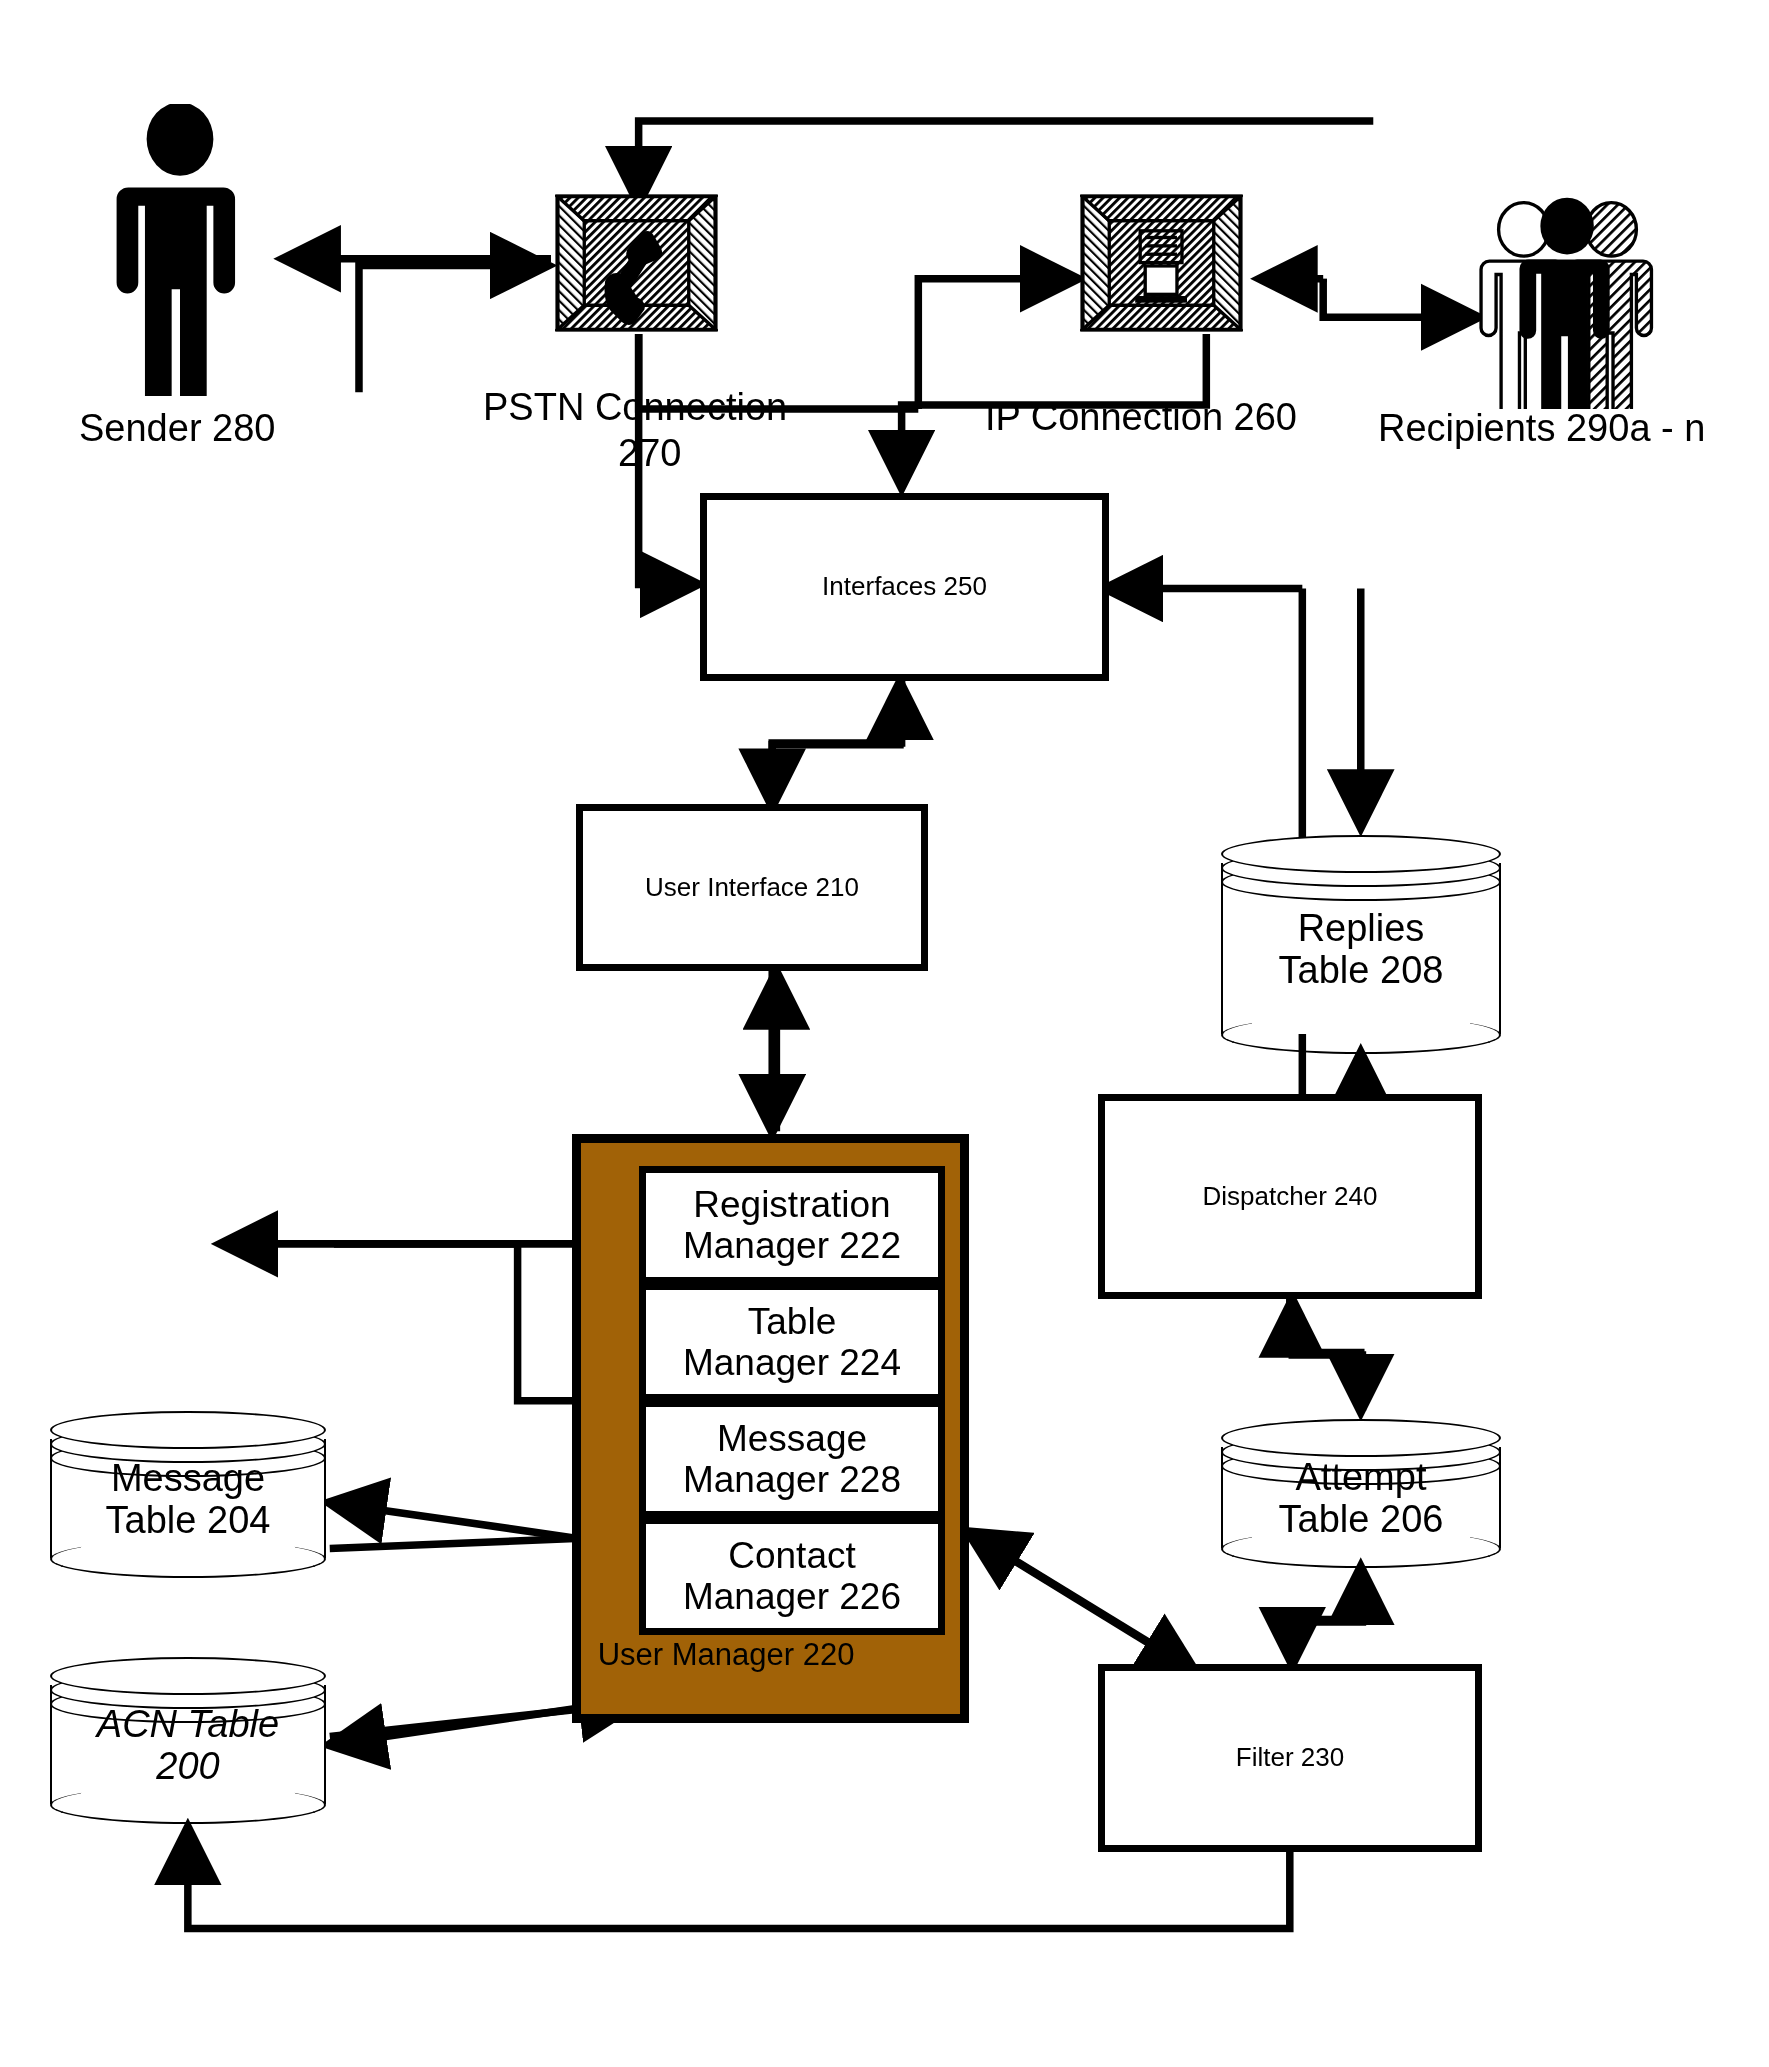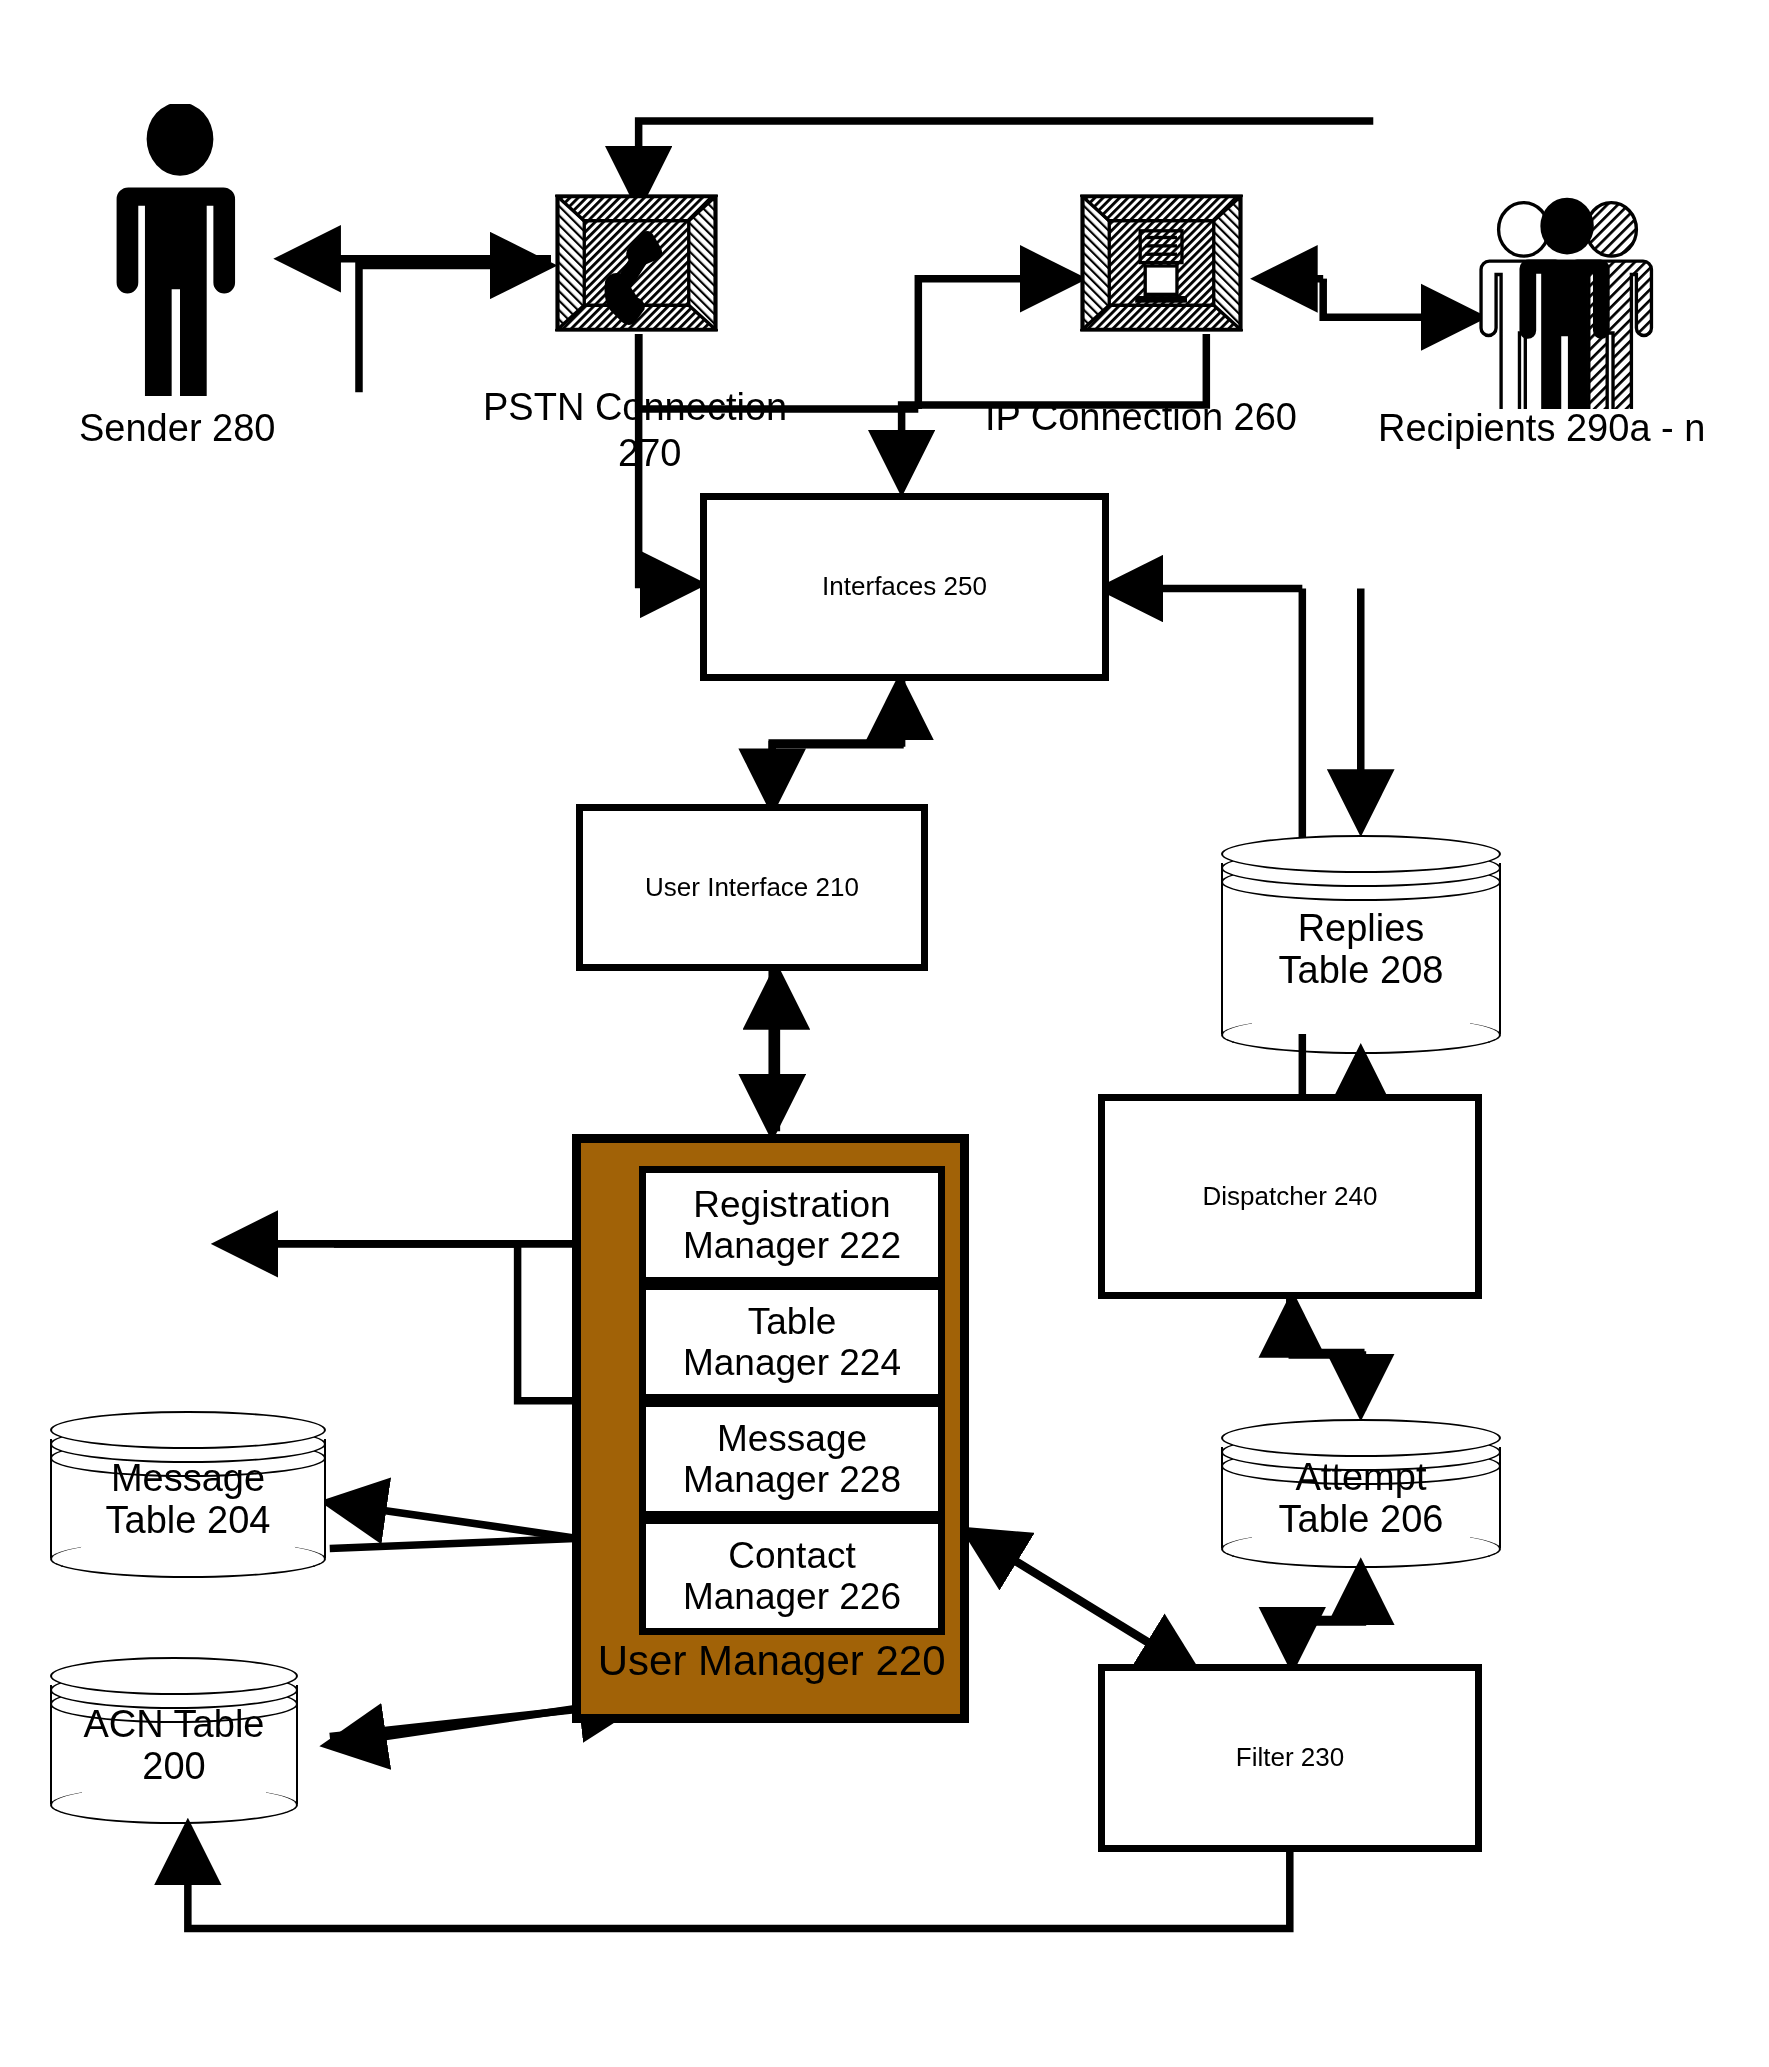--- a/index.html
+++ b/index.html
@@ -6,21 +6,21 @@
   body{font-family:"Liberation Sans", sans-serif;}
   #stage{position:relative;width:1769px;height:2067px;background:#ffffff;overflow:hidden;}
   svg#wires{position:absolute;left:0;top:0;width:1769px;height:2067px;}
   .node{position:absolute;box-sizing:border-box;}
   
   .rectbox{border:7.5px solid #000;background:#fff;display:flex;align-items:center;justify-content:center;text-align:center;}
   .rectbox .lbl{font-size:26px;color:#000;line-height:1.15;}
   .innerbox{border:7.5px solid #000;background:#fff;display:flex;align-items:center;justify-content:center;text-align:center;}
   .innerbox .lbl{font-size:37px;color:#000;line-height:1.12;}
   .groupbox{border:9.2px solid #000;background:#a16207;}
-  .grouplabel{position:absolute;font-size:42px;color:#000;white-space:nowrap;}
+  .grouplabel{position:absolute;font-size:31px;color:#000;white-space:nowrap;}
   
   .cyl{position:absolute;}
   .cyl .body{position:absolute;left:0;right:0;top:28px;bottom:20px;border-left:2.5px solid #000;border-right:2.5px solid #000;background:#fff;}
   .cyl .el{position:absolute;left:0;width:100%;height:38px;border:2.5px solid #000;border-radius:50%;background:#fff;box-sizing:border-box;}
   .cyl .el.t0{top:0;}
   .cyl .el.t1{top:14px;}
   .cyl .el.t2{top:28px;}
   .cyl .el.bot{bottom:0;border-top:none;background:transparent;}
   .cyl .ctext{position:absolute;left:0;right:0;top:50%;transform:translateY(-45%);text-align:center;font-size:38px;color:#000;line-height:1.12;}
   
@@ -219,21 +219,21 @@
     <div class="el bot"></div>
     <div class="el t2"></div>
       <div class="el t1"></div>
       <div class="el t0"></div>
     <div class="ctext">
       <span>Message</span><br>
       <span>Table 204</span>
     </div>
   </div>
 
-  <div class="cyl" style="left:50px;top:1657px;width:248px;height:167px;">
+  <div class="cyl" style="left:50px;top:1657px;width:276px;height:167px;font-style:italic;">
     <div class="body"></div>
     <div class="el bot"></div>
     <div class="el t2"></div>
       <div class="el t1"></div>
       <div class="el t0"></div>
     <div class="ctext">
       <span>ACN Table</span><br>
       <span>200</span>
     </div>
   </div>

